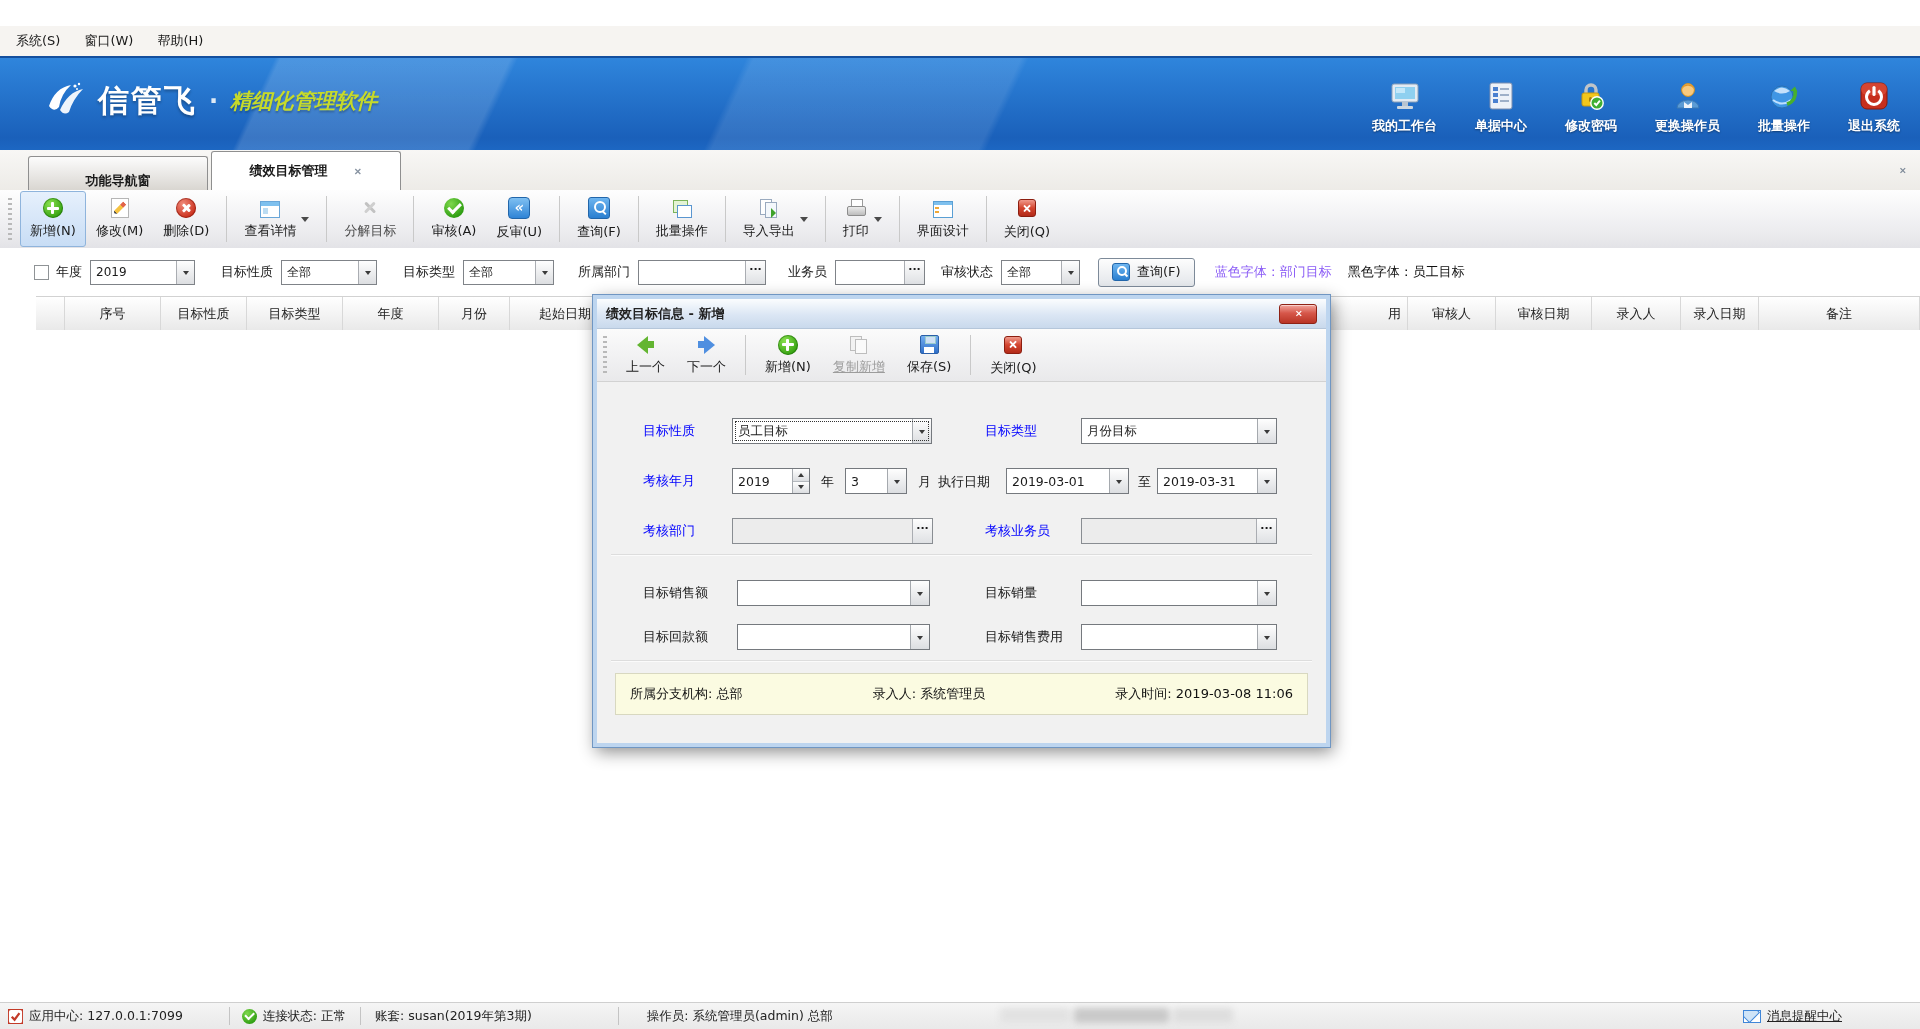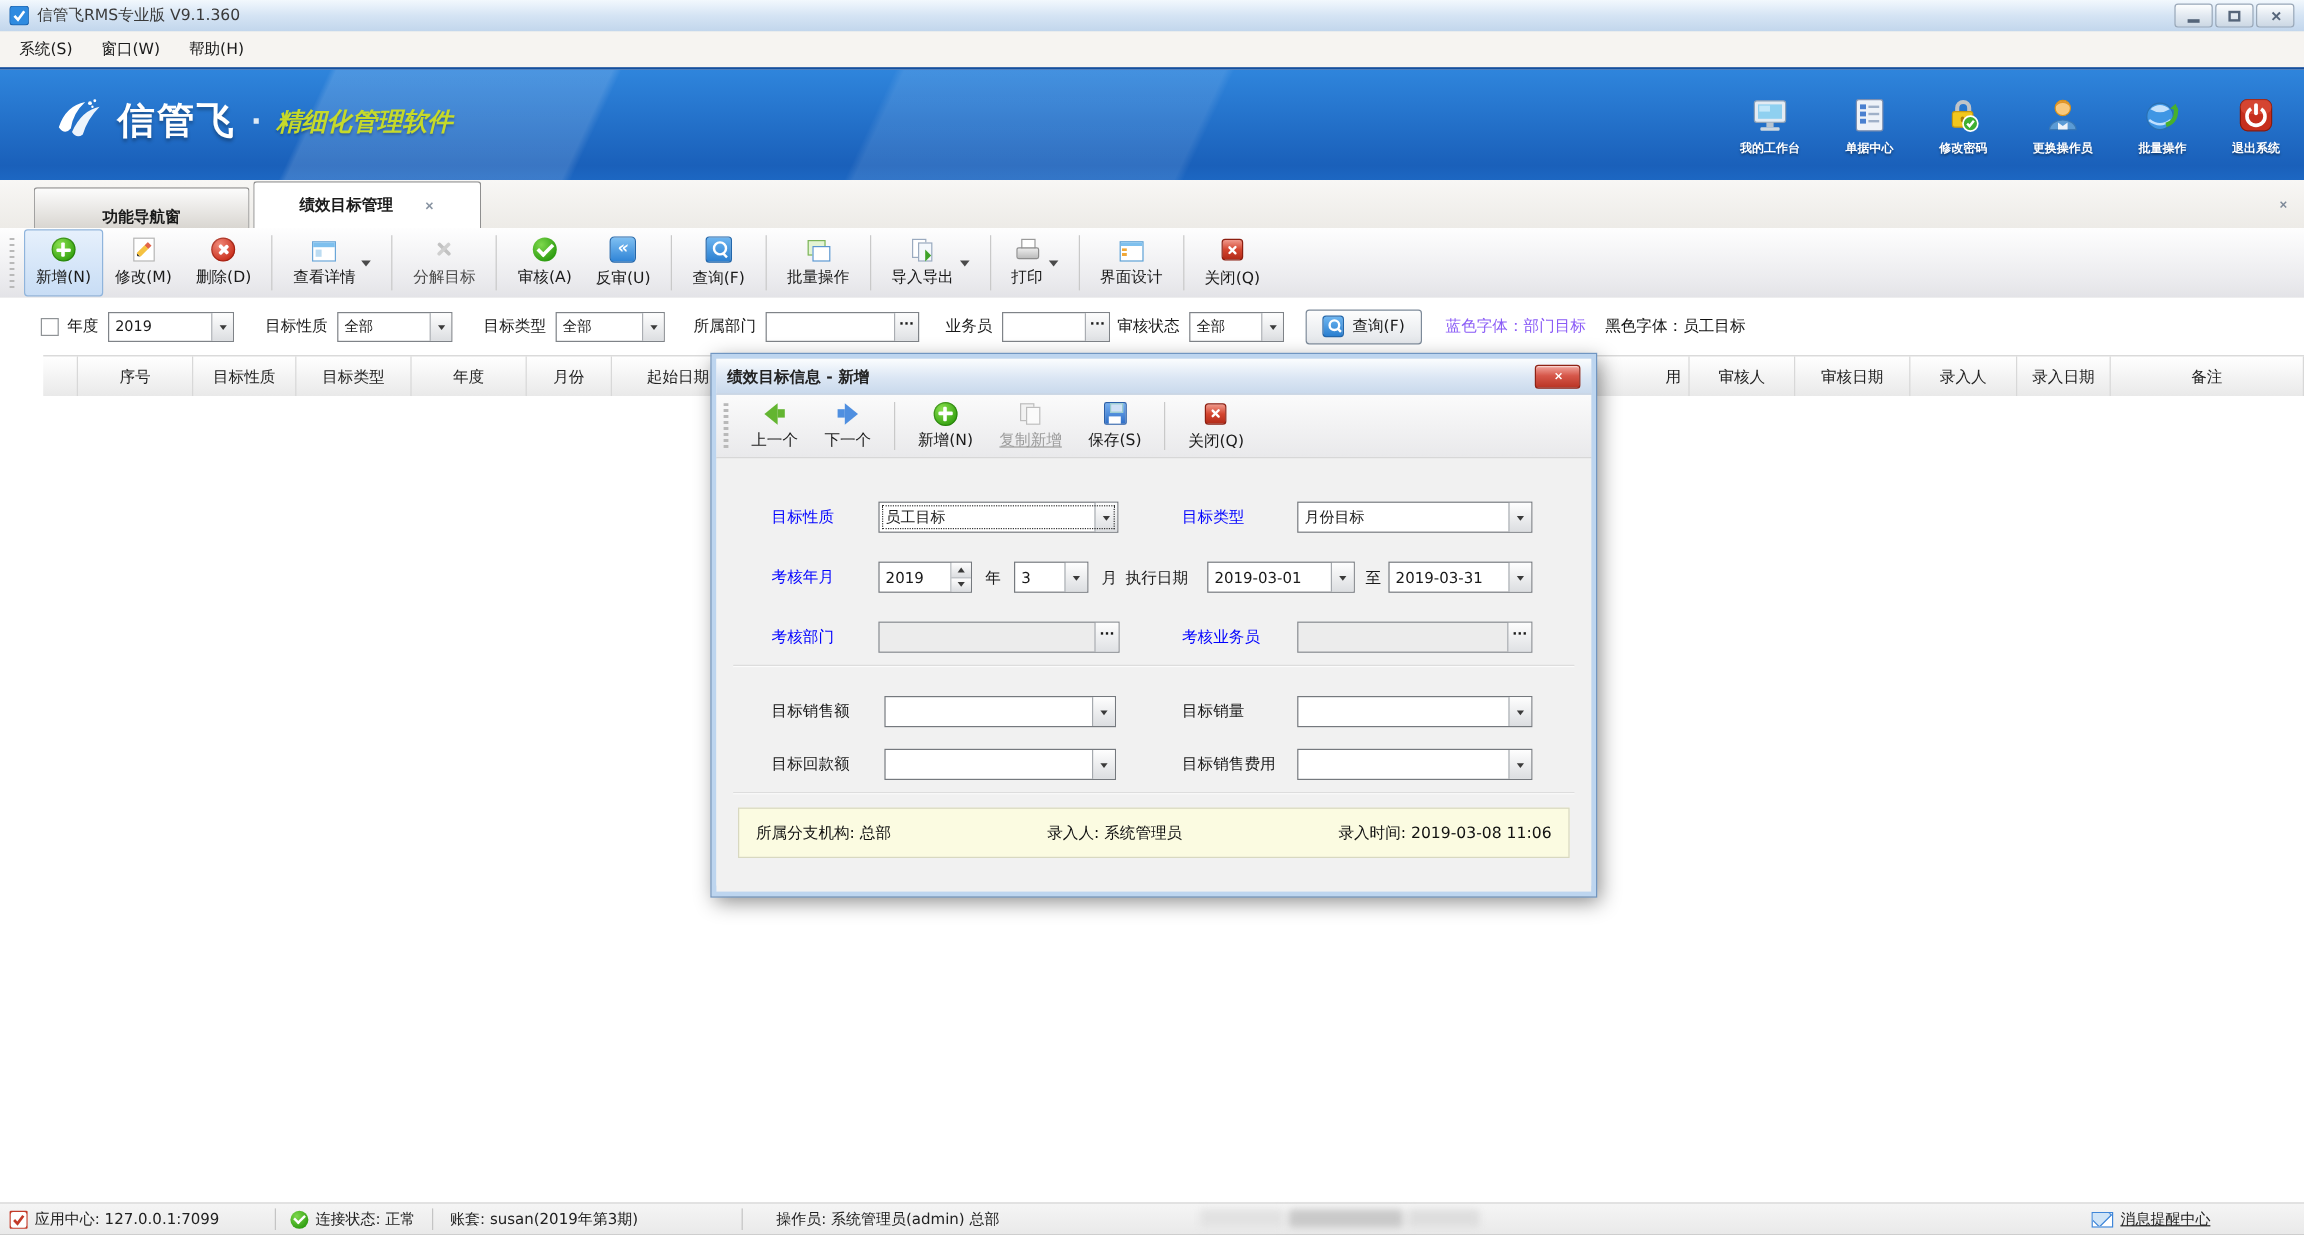--- a/index.html
+++ b/index.html
@@ -32,21 +32,21 @@
     background:
       linear-gradient(115deg, rgba(255,255,255,0) 14%, rgba(255,255,255,.14) 14.3%, rgba(255,255,255,.14) 26%, rgba(255,255,255,0) 26.4%, rgba(255,255,255,0) 38%, rgba(255,255,255,.10) 38.4%, rgba(255,255,255,.10) 52%, rgba(255,255,255,0) 52.4%),
       linear-gradient(#2f85dc,#1a60ba 85%,#1d68c4);
     border-top:2px solid #144f9e;}
   .brand{position:absolute;left:42px;top:22px;display:flex;align-items:center;gap:10px;}
   .brand-name{color:#fff;font-size:31px;font-weight:bold;letter-spacing:2px;text-shadow:0 2px 3px rgba(0,0,0,.3);}
   .brand-dot{color:#dfeaf5;font-size:24px;font-weight:bold;margin:0 2px;}
   .brand-slogan{color:#c6da2a;font-size:21px;font-weight:bold;font-style:italic;text-shadow:0 2px 2px rgba(0,0,0,.25);}
   .banner-items{position:absolute;right:20px;top:22px;display:flex;gap:38px;}
   .bitem{display:flex;flex-direction:column;align-items:center;gap:5px;cursor:pointer;}
-  .bitem .blabel{color:#fff;font-weight:bold;font-size:10px;text-shadow:0 1px 2px rgba(0,0,0,.4);white-space:nowrap;font-family:Liberation Serif, serif;}
+  .bitem .blabel{color:#fff;font-weight:bold;font-size:13px;text-shadow:0 1px 2px rgba(0,0,0,.4);white-space:nowrap;font-family:Liberation Serif, serif;}
 
   
   .tabstrip{position:absolute;top:150px;left:0;right:0;height:40px;
     background:linear-gradient(#f8f7f5,#edebe7);border-bottom:1px solid #cbc8c2;
     display:flex;align-items:flex-end;padding-left:28px;}
   .tab{height:33px;display:flex;align-items:center;justify-content:center;gap:24px;
     border:1px solid #8f8f8f;border-bottom:none;border-radius:3px 3px 0 0;
     background:linear-gradient(#fcfcfc,#d9d6d1);font-weight:bold;cursor:pointer;margin-right:3px;}
   .tab.inactive{width:178px;align-items:flex-end;}
   .tab.active{width:188px;height:38px;background:#fff;position:relative;z-index:2;}
@@ -196,38 +196,20 @@
   .dhr{position:absolute;left:14px;right:14px;height:0;border-top:1px solid #ddd;border-bottom:1px solid #fbfbfb;}
   .dfooter{position:absolute;left:18px;right:18px;top:291px;height:42px;background:#fbfbe1;
     border:1px solid #d8d8c0;box-sizing:border-box;display:flex;align-items:center;
     justify-content:space-between;padding:0 14px;font-size:13px;color:#111;}
 </style>
 </head>
 <body>
 
 <div class="app">
 
-  <div class="titlebar">
-    <svg width="16" height="16" viewBox="0 0 16 16">
-        <rect width="16" height="16" rx="3" fill="#2f8be0" stroke="#1a5fa8"></rect>
-        <path d="M4 8.2 l3 3.2 L12.2 4.4" stroke="#fff" stroke-width="2.2" fill="none"></path>
-      </svg>
-    <span class="title">信管飞RMS专业版 V9.1.360</span>
-    <div class="win-controls">
-      <span class="winbtn">
-          <i class="g-min"></i>
-        </span>
-      <span class="winbtn">
-          <i class="g-max"></i>
-        </span>
-      <span class="winbtn">
-          <i class="g-x small"></i>
-        </span>
-    </div>
-  </div>
 
   <div class="menubar">
     <span class="menu-item">系统(S)</span>
     <span class="menu-item">窗口(W)</span>
     <span class="menu-item">帮助(H)</span>
   </div>
 
   <div class="banner">
     <div class="brand">
       <svg width="46" height="42" viewBox="0 0 46 42">
@@ -440,21 +422,21 @@
     <span class="flabel" style="margin-left:24px">所属部门</span>
     <span class="tfield" style="width:126px">
       <span class="cval"></span>
       <span class="dotbtn"></span>
     </span>
     <span class="flabel" style="margin-left:22px">业务员</span>
     <span class="tfield" style="width:88px">
       <span class="cval"></span>
       <span class="dotbtn"></span>
     </span>
-    <span class="flabel" style="margin-left:6px">审核状态</span>
+    <span class="flabel" style="margin-left:16px">审核状态</span>
     <span class="combo" style="width:77px">
       <span class="cval">全部</span>
       <span class="cbtn">
           <i class="car"></i>
         </span>
     </span>
     <span class="querybtn">
       <i class="ic ic-searchsq">
           <i class="mag"></i>
         </i>

